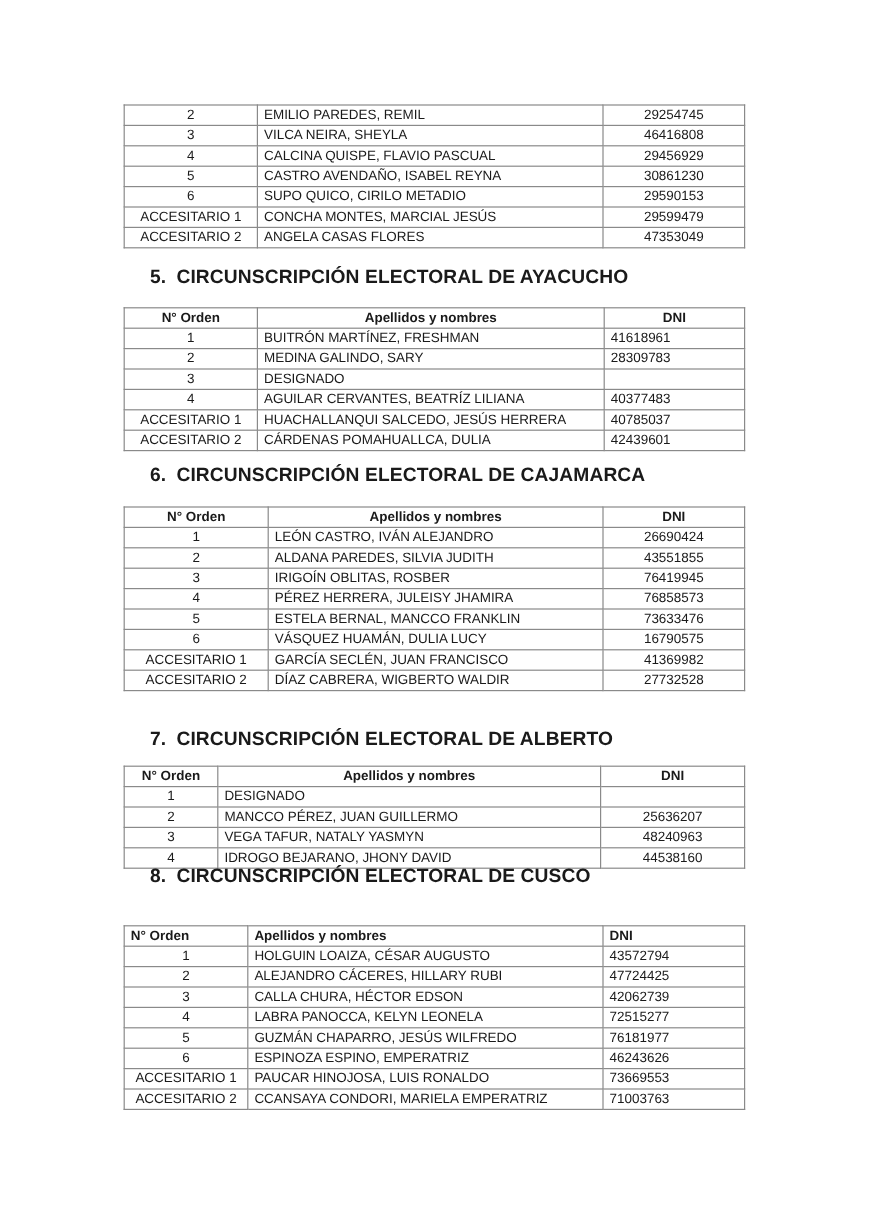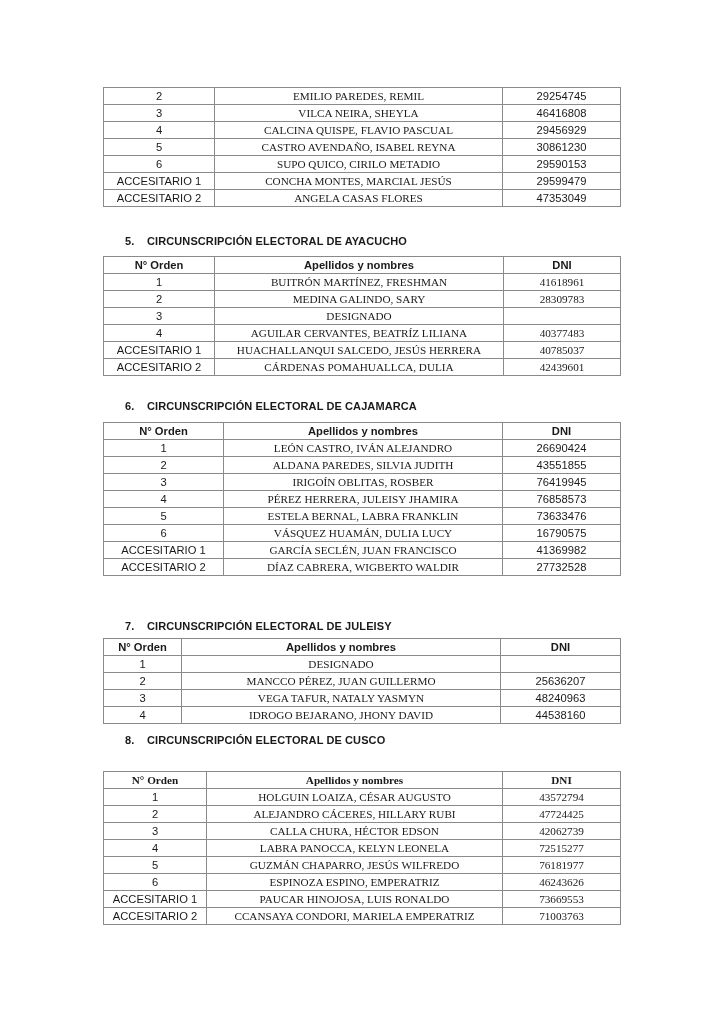--- a/index.html
+++ b/index.html
@@ -4,23 +4,23 @@
 <style>
   html, body { margin:0; padding:0; background:#ffffff; }
   body { width:724px; height:1024px; position:relative; overflow:hidden;
          font-family:"Liberation Sans", sans-serif; color:#1a1a1a; }
   .tbl { position:absolute; left:103px; width:517px; border-collapse:collapse;
          table-layout:fixed; font-size:11.2px; }
   .tbl td, .tbl th { border:1px solid #8a8a8a; padding:0 5px; height:16px; line-height:16px;
          white-space:nowrap; overflow:hidden; font-weight:normal; }
   .tbl th { font-weight:bold; }
   .c { text-align:center; }
-  .l { text-align:center;font-family:Liberation Serif, serif; }
+  .l { text-align:left; }
   .b { font-weight:bold; }
-  .heading { position:absolute; left:125px; font-weight:bold; font-size:11px; letter-spacing:0.1px;margin-top:12px; }
+  .heading { position:absolute; left:125px; font-weight:bold; font-size:16px; letter-spacing:0.1px; }
   .heading .num { display:inline-block; width:22px; }
 </style>
 </head>
 <body>
 
 <table class="tbl" style="top:87px;">
   <colgroup>
       <col style="width:111px">
       <col style="width:288px">
       <col style="width:118px">
@@ -142,42 +142,42 @@
         <td class="l">IRIGOÍN OBLITAS, ROSBER</td>
         <td class="c">76419945</td>
       </tr>
     <tr>
         <td class="c">4</td>
         <td class="l">PÉREZ HERRERA, JULEISY JHAMIRA</td>
         <td class="c">76858573</td>
       </tr>
     <tr>
         <td class="c">5</td>
-        <td class="l">ESTELA BERNAL, LABRA FRANKLIN</td>
+        <td class="l">ESTELA BERNAL, MANCCO FRANKLIN</td>
         <td class="c">73633476</td>
       </tr>
     <tr>
         <td class="c">6</td>
         <td class="l">VÁSQUEZ HUAMÁN, DULIA LUCY</td>
         <td class="c">16790575</td>
       </tr>
     <tr>
         <td class="c">ACCESITARIO 1</td>
         <td class="l">GARCÍA SECLÉN, JUAN FRANCISCO</td>
         <td class="c">41369982</td>
       </tr>
     <tr>
         <td class="c">ACCESITARIO 2</td>
         <td class="l">DÍAZ CABRERA, WIGBERTO WALDIR</td>
         <td class="c">27732528</td>
       </tr>
   </tbody>
 </table>
 
-<div class="heading" style="top:608px;"><span class="num">7.</span><span>CIRCUNSCRIPCIÓN ELECTORAL DE JULEISY</span></div>
+<div class="heading" style="top:608px;"><span class="num">7.</span><span>CIRCUNSCRIPCIÓN ELECTORAL DE ALBERTO</span></div>
 <table class="tbl" style="top:638px;">
   <colgroup>
       <col style="width:78px">
       <col style="width:319px">
       <col style="width:120px">
     </colgroup>
   <thead>
     <tr>
         <th class="c">N° Orden</th>
         <th class="c">Apellidos y nombres</th>

